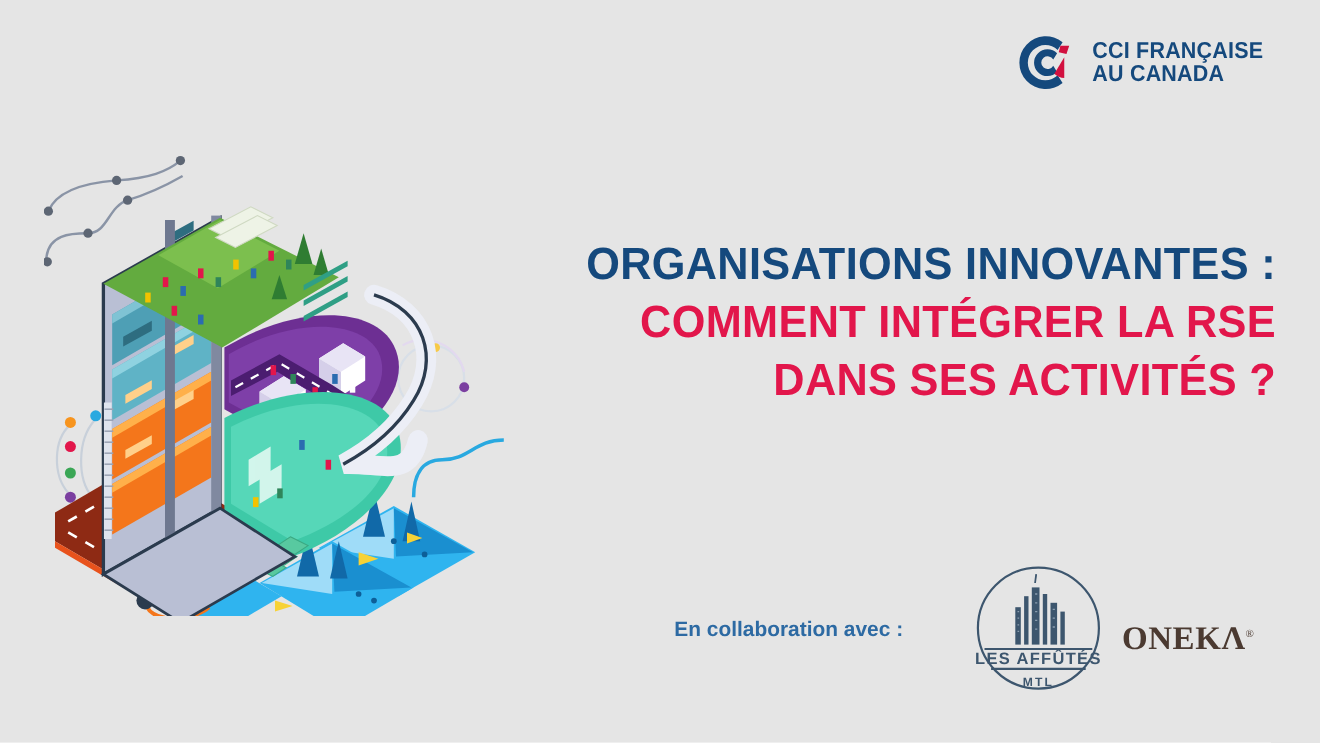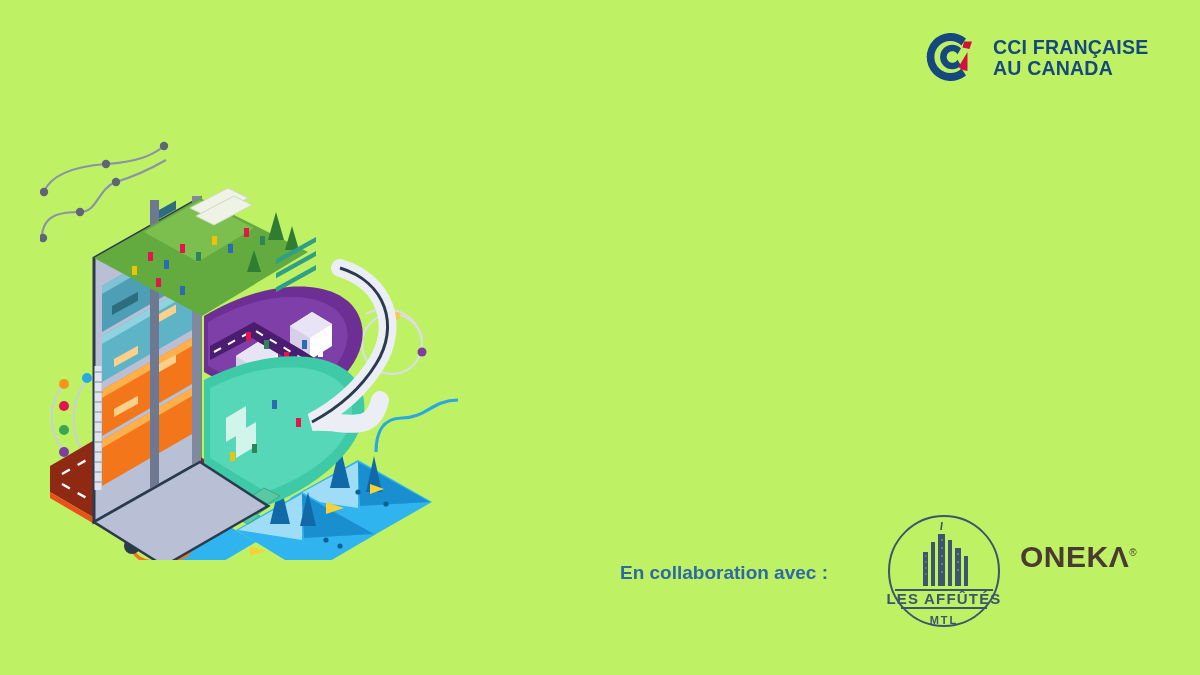--- a/index.html
+++ b/index.html
@@ -3,21 +3,21 @@
 <meta charset="utf-8">
 <style>
   html,body{margin:0;padding:0;}
   body{
     width:1200px;height:675px;
     background:#ffffff;
     font-family:"Liberation Sans", sans-serif;
     overflow:hidden;
     position:relative;
   }
-  .slide{position:absolute;inset:0;background:#bef264;}
+  .slide{position:absolute;inset:0;background:#e5e5e5;}
 
   
   .cci-logo{position:absolute;top:28px;right:40px;display:flex;align-items:center;gap:12px;}
   .cci-mark{width:58px;height:58px;position:relative;flex:0 0 auto;}
   .cci-text{line-height:1.02;}
   .cci-text div{
     color:#15497d;font-weight:bold;font-size:21px;letter-spacing:.2px;
     font-family:"Liberation Sans", sans-serif;white-space:nowrap;
     transform:scaleX(.93);transform-origin:left center;
   }
@@ -33,30 +33,30 @@
     transform:scaleX(.96);transform-origin:right center;
     white-space:nowrap;
   }
   .t1{color:#15497d;font-size:41px;}
   .t2{color:#e2164b;font-size:41px;}
   .t3{color:#e2164b;font-size:41px;}
 
   
   .collab{position:absolute;left:600px;top:500px;width:560px;height:150px;}
   .collab-label{
-    position:absolute;left:20px;top:62px;
+    position:absolute;left:13px;top:62px;
     color:#2d6aa3;font-weight:bold;font-size:19px;
     font-family:"Liberation Sans", sans-serif;white-space:nowrap;
   }
   
   .affutes{position:absolute;left:281px;top:8px;width:126px;height:126px;}
   .oneka{
-    position:absolute;left:420px;top:40px;
+    position:absolute;left:420px;top:64px;
     color:#4b3a31;font-weight:bold;font-size:30px;letter-spacing:.5px;
-    font-family:Liberation Sans, sans-serif;white-space:nowrap;
+    font-family:Liberation Serif, serif;white-space:nowrap;
   }
   .oneka sup{font-size:10px;vertical-align:super;font-weight:normal;}
 
   
   .illus{position:absolute;left:40px;top:100px;width:420px;height:460px;}
   .illus svg{display:block;}
 </style>
 </head>
 <body>
 
@@ -308,20 +308,25 @@
         <path d="M300 168 C346 182 360 226 336 264 C320 290 298 308 272 322
                  C306 320 332 336 340 300" fill="none" stroke="#eceef6" stroke-width="18" stroke-linecap="round"></path>
         <path d="M300 168 C346 182 360 226 336 264 C320 290 298 308 272 322" fill="none" stroke="#2b3b4e" stroke-width="3"></path>
       </g>
 
       <path d="M54 422 L160 362 L228 406 L124 466 Z" fill="#b9bfd4"></path>
       <path d="M54 422 L160 362 L228 406 L124 466 Z" fill="none" stroke="#2b3b4e" stroke-width="2.5"></path>
     </svg>
   </div>
 
+  <div class="title-block">
+    <div class="title-line t1">ORGANISATIONS INNOVANTES :</div>
+    <div class="title-line t2">COMMENT INTÉGRER LA RSE</div>
+    <div class="title-line t3">DANS SES ACTIVITÉS ?</div>
+  </div>
 
   <div class="collab">
     <div class="collab-label">En collaboration avec :</div>
 
     <div class="affutes">
       <svg viewBox="0 0 126 126" width="126" height="126">
         <circle cx="63" cy="63" r="55" fill="none" stroke="#3d566e" stroke-width="2"></circle>
 
         <g fill="#3d566e">
           <rect x="42" y="44" width="5" height="34"></rect>

